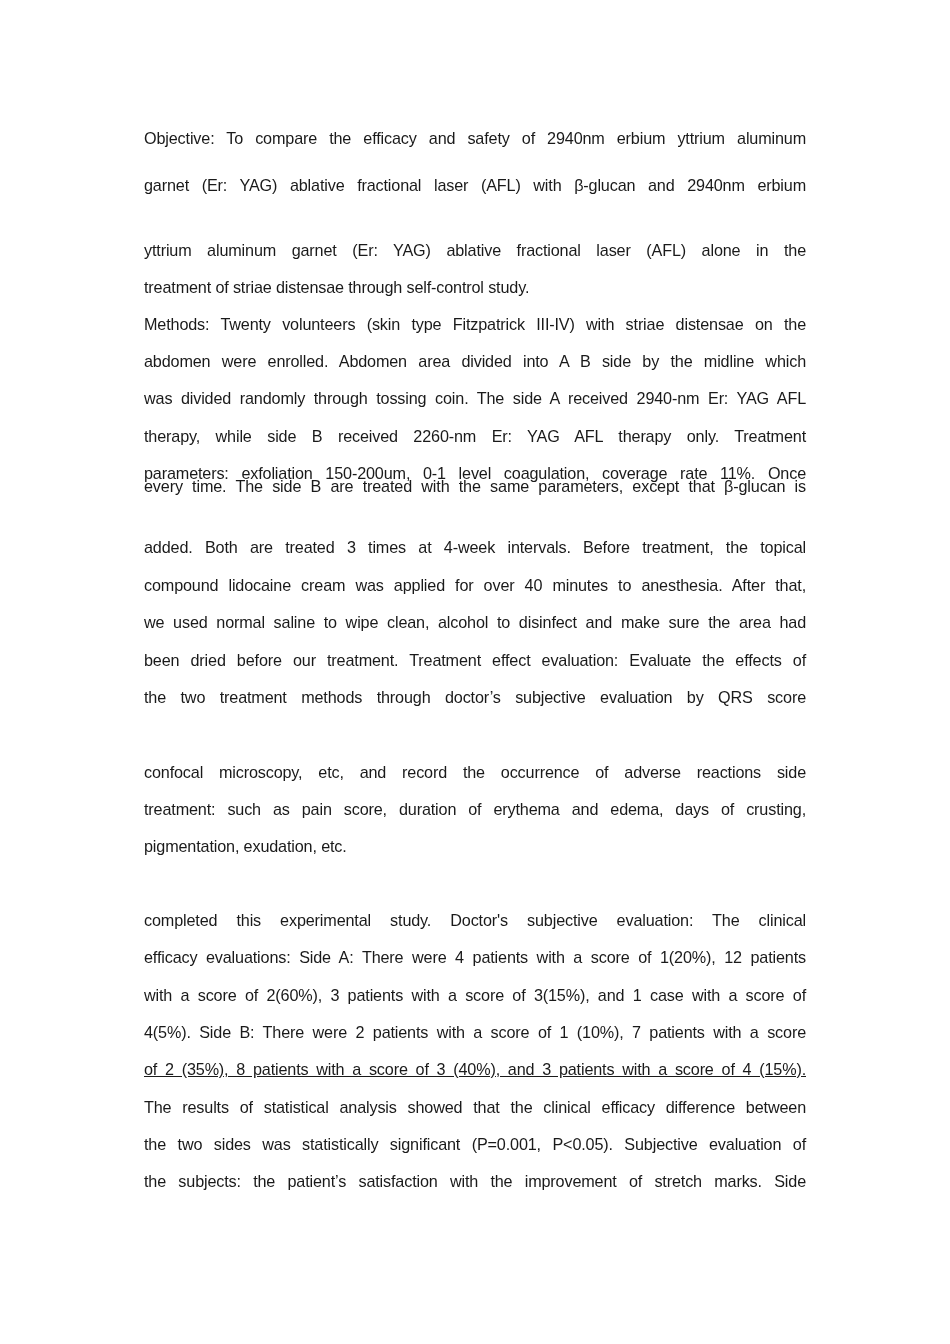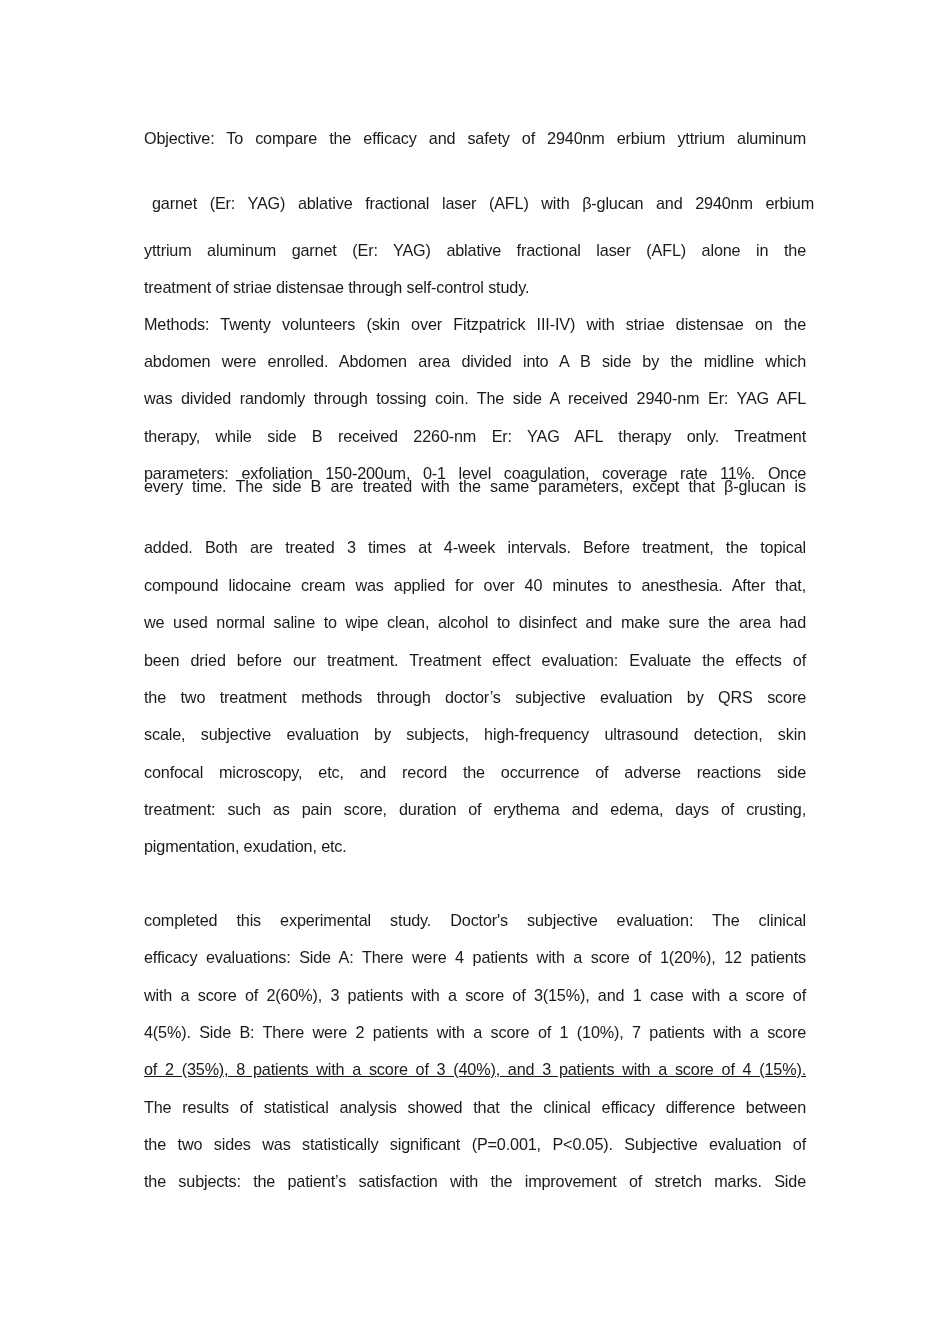--- a/index.html
+++ b/index.html
@@ -36,36 +36,35 @@
     .line.last {
       text-align-last: left;
     }
   </style>
 </head>
 <body>
 
 <div class="page">
 
   <div class="line" style="top: 128px; white-space: normal;">Objective: To compare the efficacy and safety of 2940nm erbium yttrium aluminum</div>
-  <div class="line" style="top: 193px; white-space: normal; margin-left: 8px;">garnet (Er: YAG) ablative fractional laser (AFL)  with β-glucan and 2940nm erbium</div>
+  <div class="line" style="top: 175px; white-space: normal;">garnet (Er: YAG) ablative fractional laser (AFL)  with β-glucan and 2940nm erbium</div>
   <div class="line" style="top: 240px; white-space: normal;">yttrium aluminum garnet (Er: YAG) ablative fractional laser (AFL) alone in the</div>
   <div class="line last" style="top: 277px; white-space: normal;">treatment of striae distensae through self-control study.</div>
 
-  <div class="line" style="top: 314px; white-space: normal;">Methods: Twenty volunteers (skin over Fitzpatrick III-IV) with striae distensae on the</div>
+  <div class="line" style="top: 314px; white-space: normal;">Methods: Twenty volunteers (skin type Fitzpatrick III-IV) with striae distensae on the</div>
   <div class="line" style="top: 351px; white-space: normal;">abdomen were enrolled. Abdomen area divided into A B side by the midline which</div>
   <div class="line" style="top: 388px; white-space: normal;">was divided randomly through tossing coin. The side A received 2940-nm Er: YAG AFL</div>
   <div class="line" style="top: 426px; white-space: normal;">therapy, while side B received 2260-nm Er: YAG AFL therapy only. Treatment</div>
   <div class="line" style="top: 463px; white-space: normal;">parameters: exfoliation 150-200um, 0-1 level coagulation, coverage rate 11%. Once</div>
   <div class="line" style="top: 476px; white-space: normal;">every time. The side B are treated with the same parameters, except that β-glucan is</div>
   <div class="line" style="top: 537px; white-space: normal;">added. Both are treated 3 times at 4-week intervals. Before treatment, the topical</div>
   <div class="line" style="top: 575px; white-space: normal;">compound lidocaine cream was applied for over 40 minutes to anesthesia. After that,</div>
   <div class="line" style="top: 612px; white-space: normal;">we used normal saline to wipe clean, alcohol to disinfect and make sure the area had</div>
   <div class="line" style="top: 650px; white-space: normal;">been dried before our treatment. Treatment effect evaluation: Evaluate the effects of</div>
   <div class="line" style="top: 687px; white-space: normal;">the two treatment methods through doctor’s subjective evaluation by QRS score</div>
-  <div class="line" style="top: 724px; white-space: normal;">scale, subjective evaluation by subjects, high-frequency ultrasound detection, skin</div>
   <div class="line" style="top: 762px; white-space: normal;">confocal microscopy, etc, and record the occurrence of adverse reactions side</div>
   <div class="line" style="top: 799px; white-space: normal;">treatment: such as pain score, duration of erythema and edema, days of crusting,</div>
   <div class="line last" style="top: 836px; white-space: normal;">pigmentation, exudation, etc.</div>
 
   <div class="line" style="top: 910px; white-space: normal;">completed this experimental study. Doctor's subjective evaluation: The clinical</div>
   <div class="line" style="top: 947px; white-space: normal;">efficacy evaluations: Side A: There were 4 patients with a score of 1(20%), 12 patients</div>
   <div class="line" style="top: 985px; white-space: normal;">with a score of 2(60%), 3 patients with a score of 3(15%), and 1 case with a score of</div>
   <div class="line" style="top: 1022px; white-space: normal;">4(5%). Side B: There were 2 patients with a score of 1 (10%), 7 patients with a score</div>
   <div class="line" style="top: 1059px; white-space: normal; text-decoration: underline;">of 2 (35%), 8 patients with a score of 3 (40%), and 3 patients with a score of 4 (15%).</div>
   <div class="line" style="top: 1097px; white-space: normal;">The results of statistical analysis showed that the clinical efficacy difference between</div>

